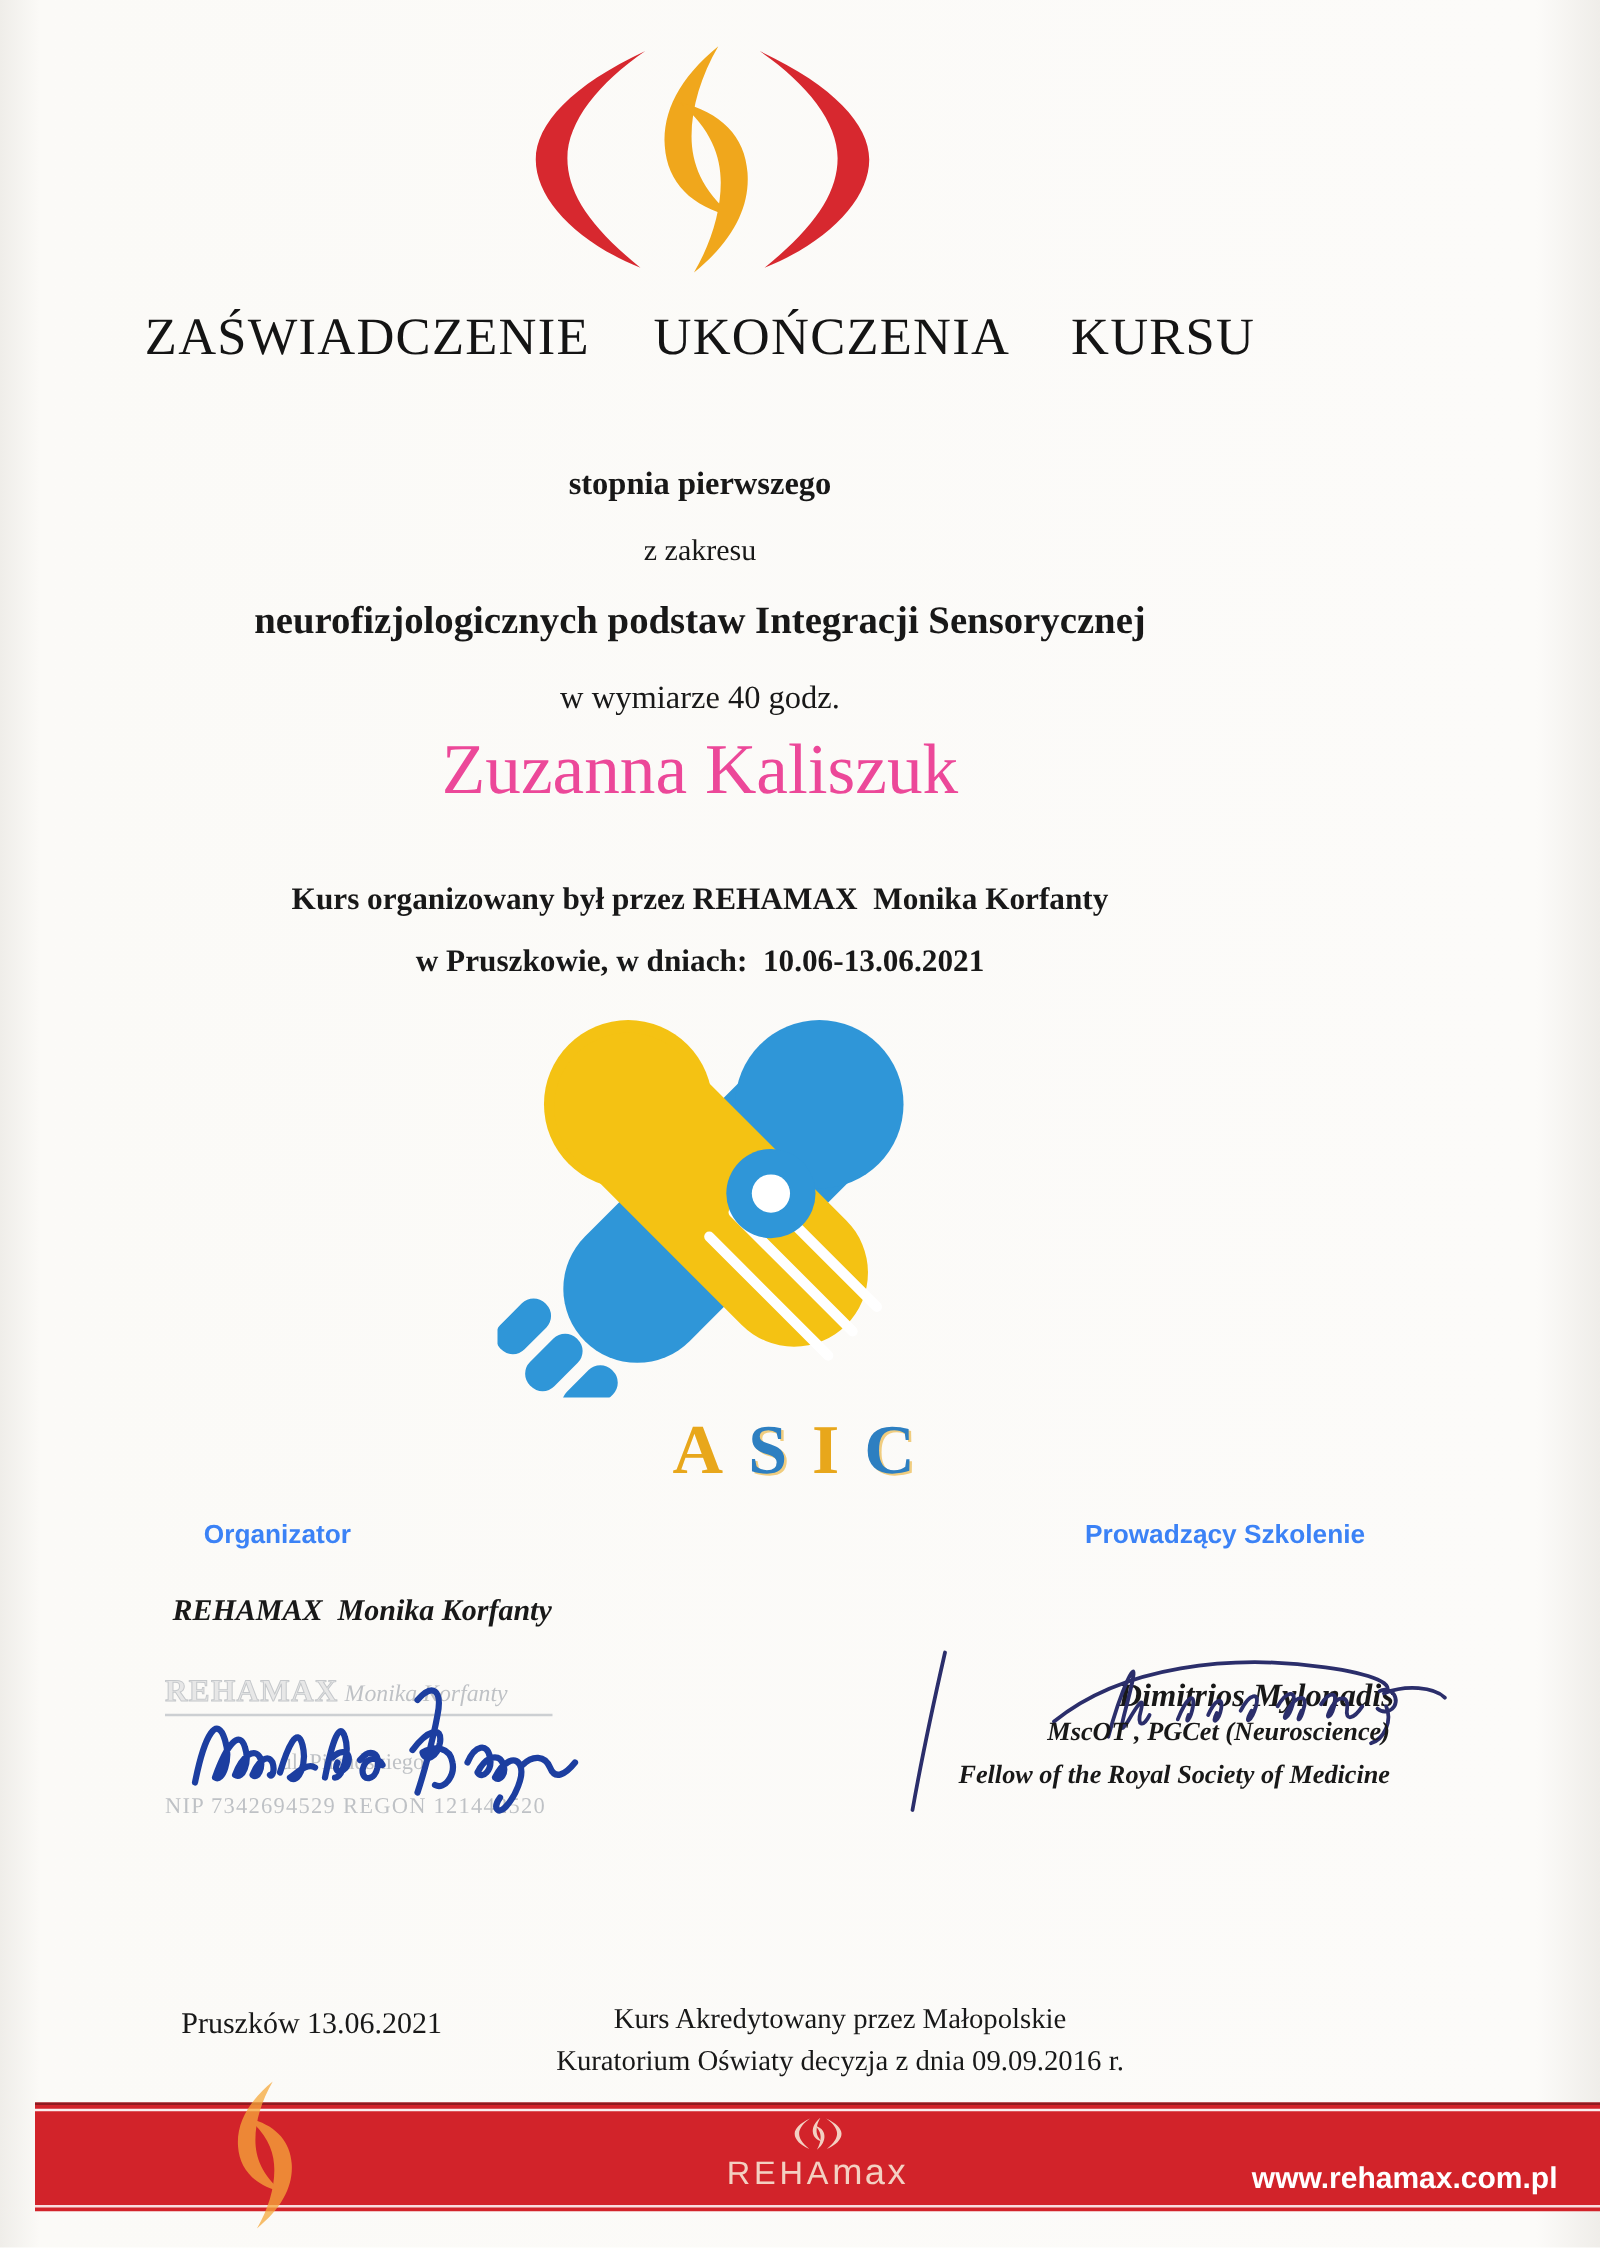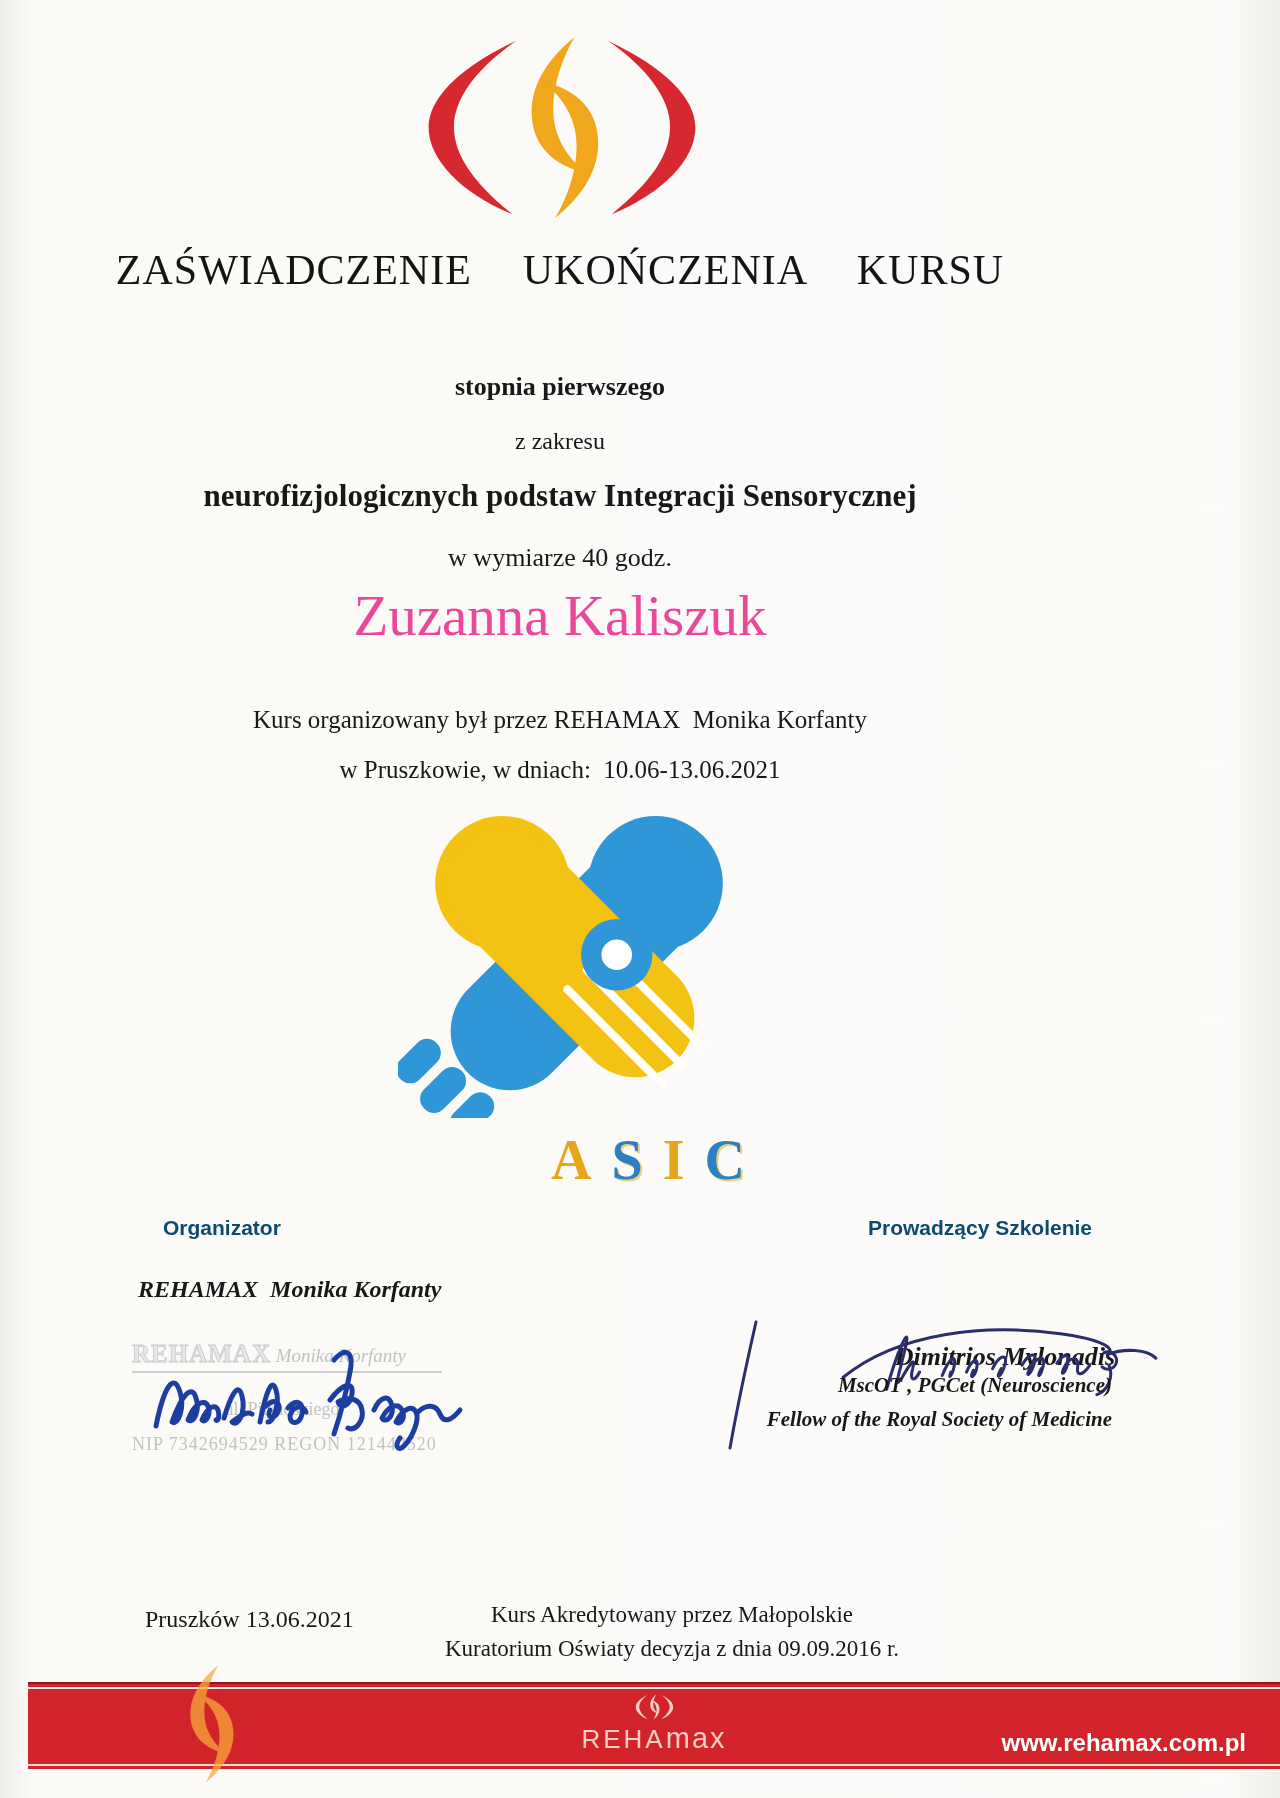--- a/index.html
+++ b/index.html
@@ -9,25 +9,25 @@
   .page{position:absolute;inset:0;}
   .abs{position:absolute;}
   .center{text-align:center;}
   .pre{white-space:pre-wrap;}
   .title{font-size:42px;letter-spacing:1px;word-spacing:14px;color:#141414;}
   .level{font-size:26px;font-weight:bold;}
   .plain{font-size:24px;}
   .subject{font-size:31px;font-weight:bold;}
   .duration{font-size:26px;}
   .participant{font-size:57px;color:#ec4899;}
-  .orgline{font-size:25px;font-weight:normal;}
+  .orgline{font-size:25px;font-weight:bold;}
   .asic-letter{font-size:56px;font-weight:bold;margin:0 10px;font-family:"Liberation Serif",serif;}
   .asic-gold{color:var(--asic_gold);}
   .asic-blue{color:var(--asic_blue);text-shadow:2px 2px 0 rgba(232,167,27,.55);}
-  .role-label{font-size:21px;font-weight:bold;font-family:"Liberation Sans",sans-serif;color:#0c4a6e;}
+  .role-label{font-size:21px;font-weight:bold;font-family:"Liberation Sans",sans-serif;color:#3b82f6;}
   .sig-name{font-size:24px;font-weight:bold;font-style:italic;}
   .credentials{font-size:21px;font-weight:bold;font-style:italic;line-height:34px;text-align:right;}
   .stamp{color:#8e949d;opacity:.55;filter:blur(.3px);width:340px;}
   .stamp-l1{font-size:19px;font-style:italic;white-space:nowrap;}
   .stamp-l1 .stamp-brand{font-style:normal;font-weight:bold;font-size:25px;letter-spacing:1px;
         color:rgba(148,154,163,.35);-webkit-text-stroke:.8px #9aa0a8;}
   .stamp-rule{border:none;border-top:2px solid #a7adb4;width:310px;margin:3px 0 4px 0;}
   .stamp-l2{font-size:18px;text-align:center;width:300px;}
   .stamp-l3{font-size:18px;letter-spacing:1px;margin-top:14px;white-space:nowrap;}
   .place-date{font-size:24px;}
@@ -87,21 +87,21 @@
       <rect x="37" y="14" width="300" height="116" rx="58" fill="#f4c213"></rect>
       <rect x="208" y="41" width="140" height="8" rx="4" fill="#ffffff"></rect>
       <rect x="208" y="68" width="140" height="8" rx="4" fill="#ffffff"></rect>
       <rect x="208" y="95" width="140" height="8" rx="4" fill="#ffffff"></rect>
     </g>
 
     <circle cx="207" cy="140" r="35" fill="#2f96d8"></circle>
     <circle cx="207" cy="140" r="15" fill="#ffffff"></circle>
   </svg>
 
-  <div class="abs center" style="left:188px;top:1128px;width:920px;">
+  <div class="abs center" style="left:175px;top:1128px;width:920px;">
     <span class="asic-letter asic-gold">A</span><span class="asic-letter asic-blue">S</span><span class="asic-letter asic-gold">I</span><span class="asic-letter asic-blue">C</span>
   </div>
 
   <div class="abs role-label" style="left:163px;top:1216px;">Organizator</div>
 
   <div class="abs sig-name pre" style="left:138px;top:1276px;">REHAMAX  Monika Korfanty</div>
 
   <div class="abs stamp" style="left:132px;top:1340px;">
     <div class="stamp-l1"><span class="stamp-brand">REHAMAX</span><span class="pre"> Monika Korfanty</span></div>
     <hr class="stamp-rule">

